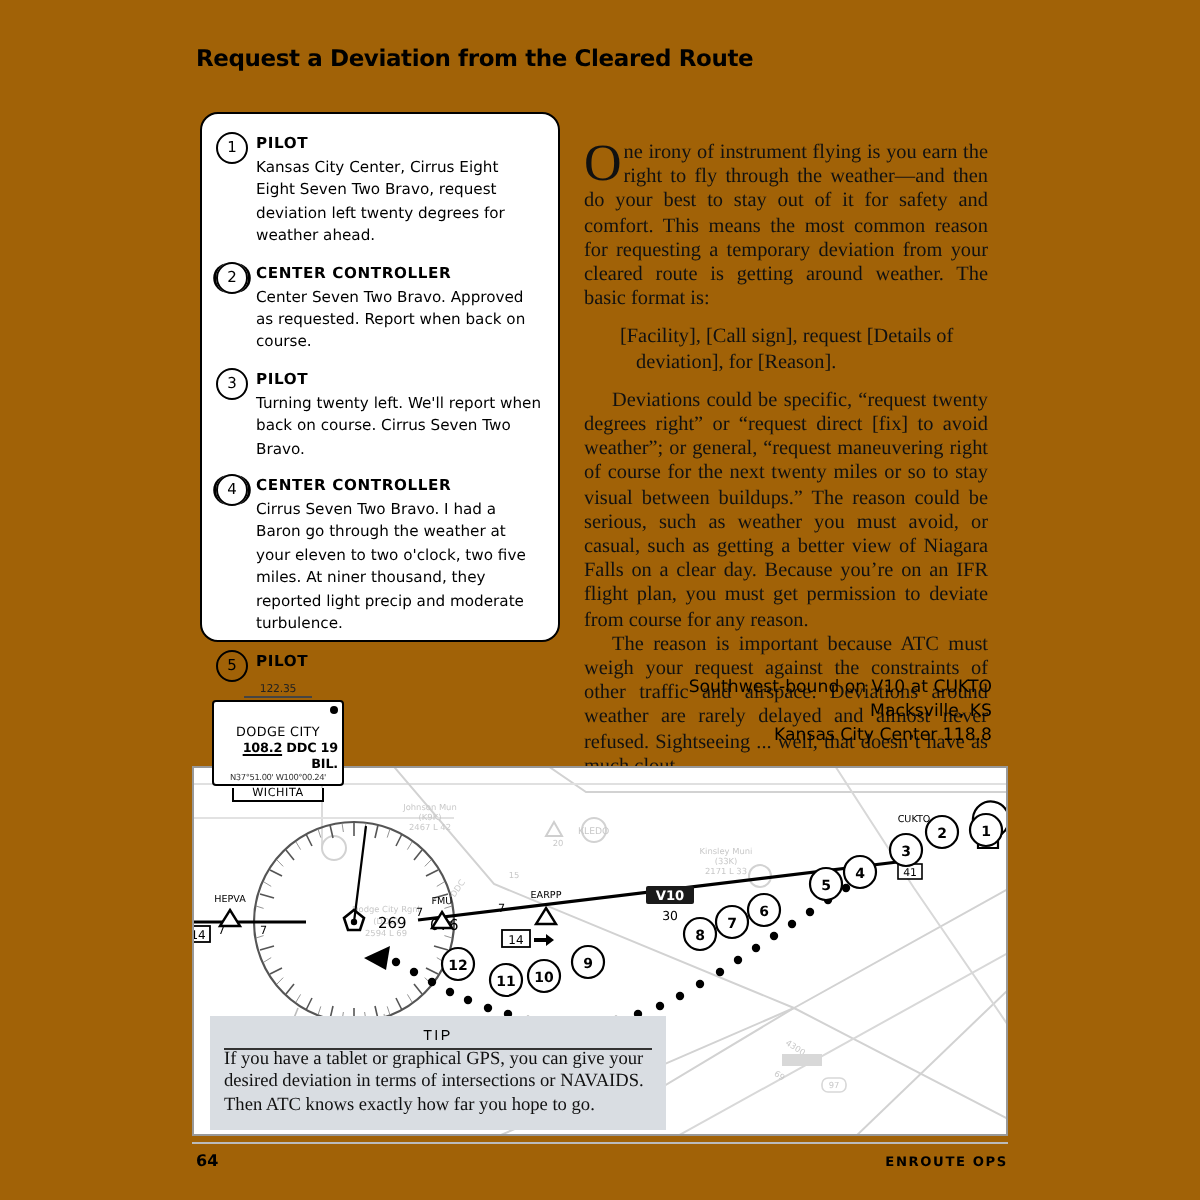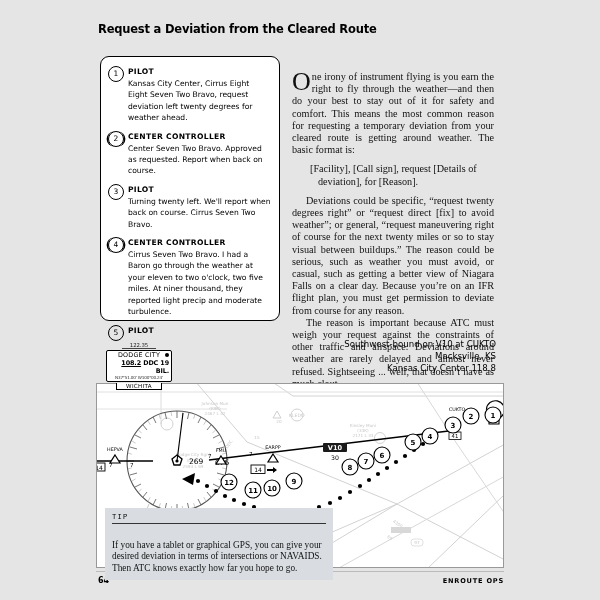--- a/index.html
+++ b/index.html
@@ -9,21 +9,21 @@
   body {
     width: 600px; height: 600px;
     position: relative;
     font-family: "Liberation Serif", serif;
     overflow: hidden;
   }
   .page {
     position: absolute;
     left: 0; top: 0;
     width: 600px; height: 600px;
-    background: #e5e5e5;
+    background: #a16207;
   }
 
   
   .section-title {
     position: absolute;
     left: 98px; top: 22px;
     width: 400px;
     font-family: "DejaVu Sans", sans-serif;
     font-weight: bold;
     font-size: 11.5px;
@@ -146,21 +146,21 @@
     font-size: 5.4px;
     color: #222;
     border-bottom: 0.6px solid #444;
     width: 34px;
     margin: 0 auto 1px auto;
     letter-spacing: -0.1px;
   }
   .navbox .box {
     border: 1px solid #000;
     border-radius: 2px;
-    padding: 0 2px 1px 2px;
+    padding: 11px 2px 1px 2px;
     background: #fff;
     position: relative;
   }
   .navbox .nb-name {
     text-align: center;
     font-family: "DejaVu Sans", sans-serif;
     font-size: 6.4px;
     letter-spacing: 0.2px;
   }
   .navbox .nb-ident {
@@ -202,27 +202,28 @@
   .tip-box {
     position: absolute;
     left: 105px; top: 508px;
     width: 228px;
     background: #d9dde2;
     padding: 5px 7px 6px 7px;
     box-sizing: border-box;
     z-index: 7;
   }
   .tip-title {
-    font-family: Liberation Mono, monospace;
+    text-align: center;
+    font-family: Liberation Sans, sans-serif;
     font-size: 7.2px;
     letter-spacing: 1.2px;
     color: #000;
     padding-bottom: 2px;
     border-bottom: 1.2px solid #333;
-    margin-bottom: 16px;
+    margin-bottom: 0;
   }
   .tip-text {
     font-size: 9.3px;
     line-height: 11.4px;
     color: #111;
   }
 
   
   .footer-rule {
     position: absolute;

